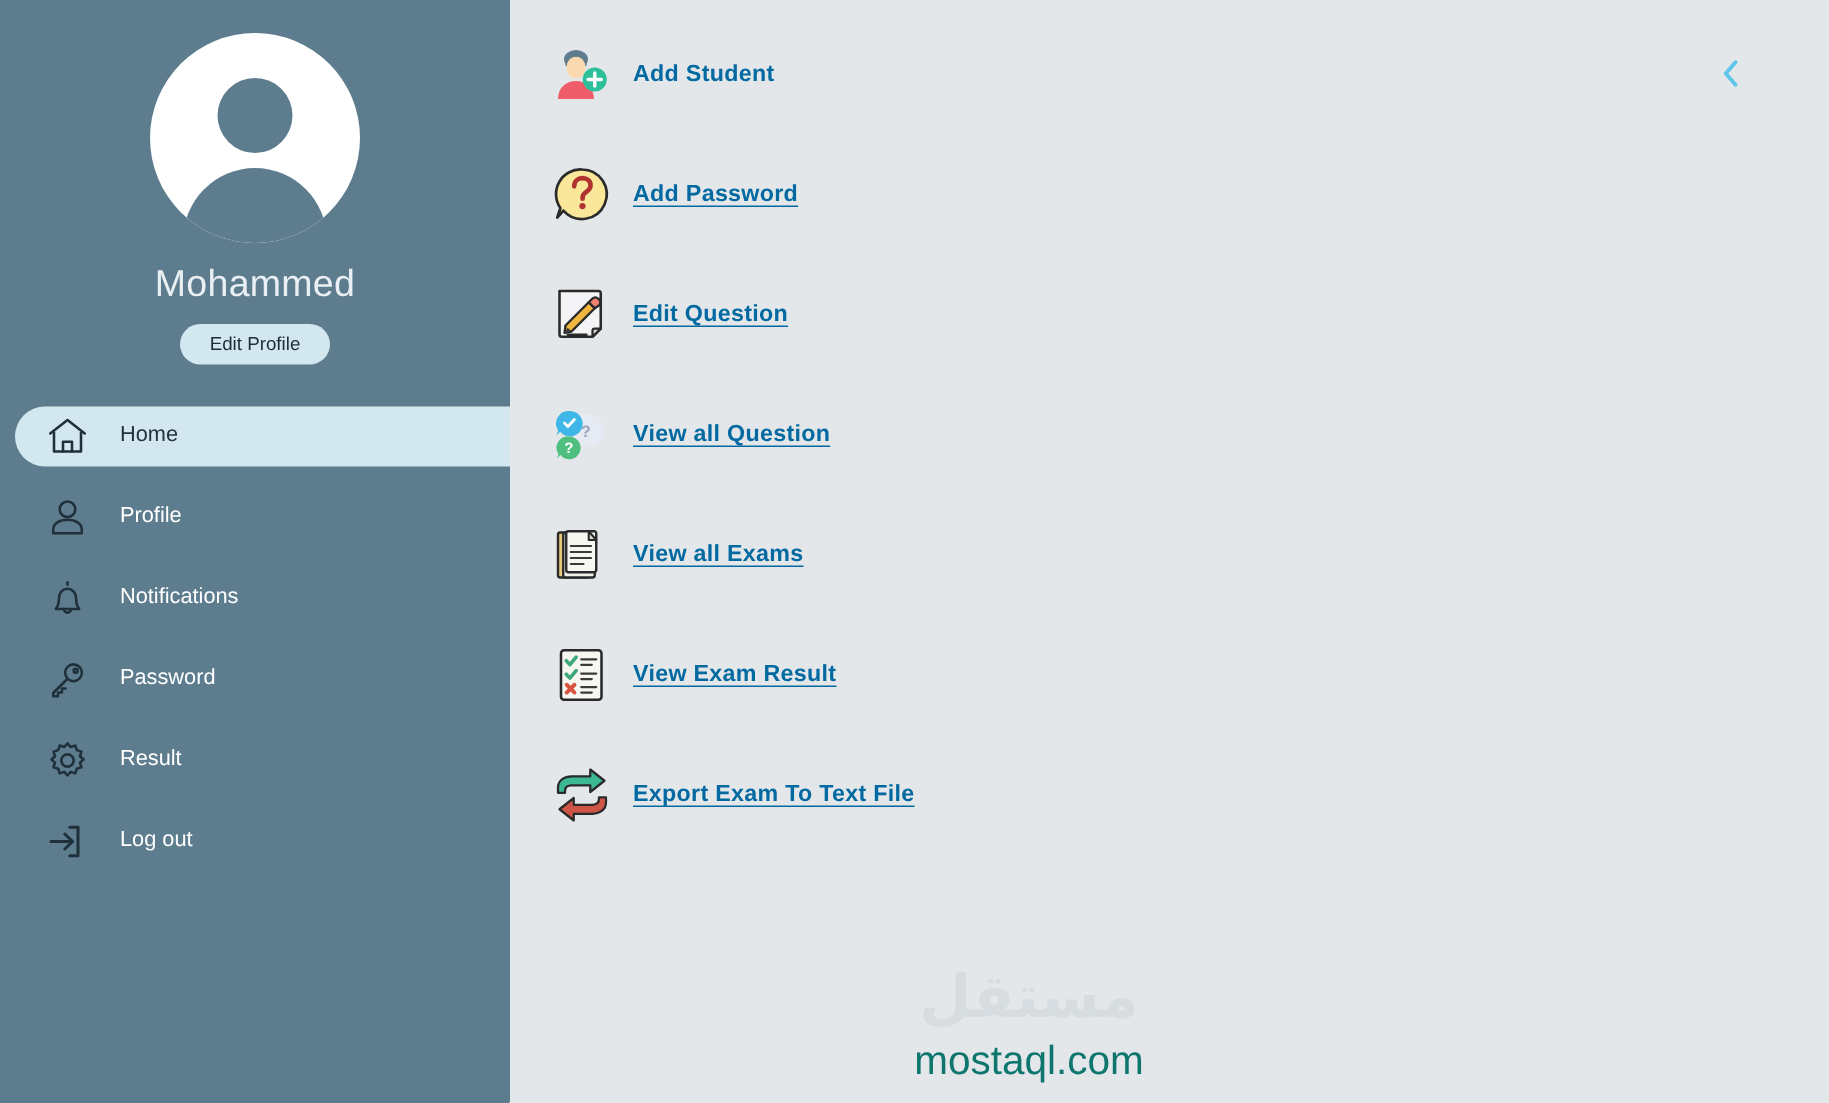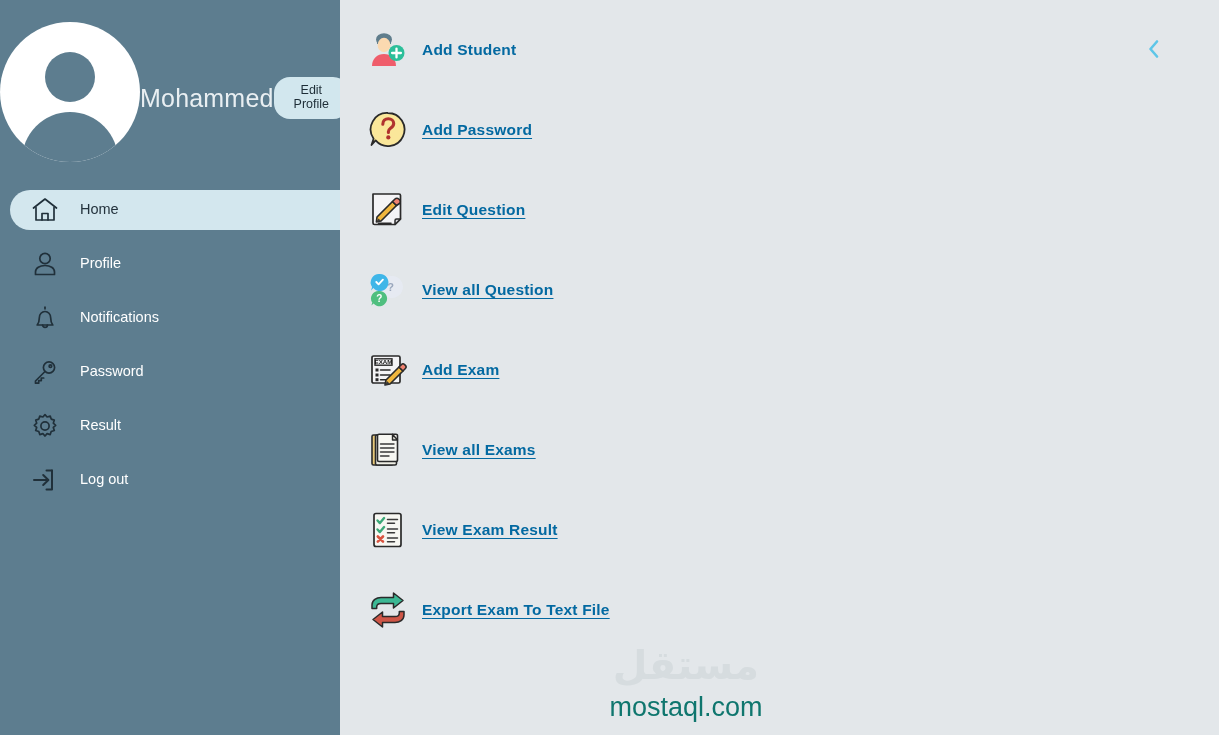--- a/index.html
+++ b/index.html
@@ -30,21 +30,21 @@
     height: 735px;
     background: #5d7d8f;
     flex: 0 0 340px;
     position: relative;
     overflow: hidden;
   }
 
   .profile-block {
     padding-top: 22px;
     display: flex;
-    flex-direction: row;
+    flex-direction: column;
     align-items: center;
   }
 
   .avatar {
     width: 140px;
     height: 140px;
     border-radius: 50%;
     background: #ffffff;
     position: relative;
     overflow: hidden;
@@ -368,37 +368,20 @@
             <text x="22.5" y="21" font-family="Liberation Sans, sans-serif" font-size="11" font-weight="bold" fill="#9aa7bd" text-anchor="middle">?</text>
             <path d="M12 4 a8.5 8.5 0 1 1 -6.6 13.9 L3 20.4 l1.1-3.4 A8.4 8.4 0 0 1 12 4 z" fill="#3fb6e8"></path>
             <path d="M8.3 12 l2.3 2.3 4.3-4.6" fill="none" stroke="#ffffff" stroke-width="1.9" stroke-linecap="round" stroke-linejoin="round"></path>
             <path d="M11.5 21 a7.6 7.6 0 1 1 -5.9 12.4 L3.4 35.6 l0.9-3 A7.5 7.5 0 0 1 11.5 21 z" fill="#4fbf7f"></path>
             <text x="11.3" y="32" font-family="Liberation Sans, sans-serif" font-size="10" font-weight="bold" fill="#ffffff" text-anchor="middle">?</text>
           </svg>
         </span>
         <span class="menu-label">View all Question</span>
       </div>
 
-      <div class="menu-item">
-        <span class="menu-icon">
-          <svg width="40" height="40" viewBox="0 0 40 40">
-            <rect x="4" y="6" width="28" height="27" rx="1.6" fill="#f4f4f6" stroke="#2a2a2a" stroke-width="1.7"></rect>
-            <rect x="7" y="8.8" width="17" height="6.4" fill="#f4f4f6" stroke="#2a2a2a" stroke-width="1.4"></rect>
-            <text x="15.5" y="14.1" font-family="Liberation Sans, sans-serif" font-size="6.2" font-weight="bold" fill="#1a1a1a" text-anchor="middle">EXAM</text>
-            <rect x="7.5" y="18.5" width="3" height="3" fill="#2a2a2a"></rect>
-            <rect x="7.5" y="23.5" width="3" height="3" fill="#2a2a2a"></rect>
-            <rect x="7.5" y="28.2" width="3" height="3" fill="#2a2a2a"></rect>
-            <path d="M12.5 20 H22 M12.5 25 H22 M12.5 29.7 H19" stroke="#2a2a2a" stroke-width="1.5" stroke-linecap="round"></path>
-            <path d="M18 30 L31 17 L35 21 L22 34 L17 35 z" fill="#f0b63e" stroke="#2a2a2a" stroke-width="1.6" stroke-linejoin="round"></path>
-            <path d="M31 17 L33.4 14.6 a2.3 2.3 0 0 1 3.2 0 l0.8 0.8 a2.3 2.3 0 0 1 0 3.2 L35 21 z" fill="#ef8170" stroke="#2a2a2a" stroke-width="1.5" stroke-linejoin="round"></path>
-            <path d="M17 35 L22 34 L19 31 z" fill="#3a3a3a"></path>
-          </svg>
-        </span>
-        <span class="menu-label">Add Exam</span>
-      </div>
 
       <div class="menu-item">
         <span class="menu-icon">
           <svg width="40" height="40" viewBox="0 0 40 40">
             <rect x="4" y="5" width="21" height="30" rx="1.5" fill="#e8c97a" stroke="#2a2a2a" stroke-width="1.6"></rect>
             <rect x="7.5" y="5" width="21" height="30" rx="1.5" fill="#efefe6" stroke="#2a2a2a" stroke-width="1.6"></rect>
             <path d="M11 4.2 H28 a1.5 1.5 0 0 1 1.5 1.5 V30 a1.5 1.5 0 0 1 -1.5 1.5 H11 A1.5 1.5 0 0 1 9.5 30 V5.7 A1.5 1.5 0 0 1 11 4.2 z" fill="#f7f7f2" stroke="#2a2a2a" stroke-width="1.6"></path>
             <path d="M29.5 10 H24.5 V4.2 z" fill="#ddddd4" stroke="#2a2a2a" stroke-width="1.4" stroke-linejoin="round"></path>
             <path d="M12.5 14 H26 M12.5 18 H26 M12.5 22 H26 M12.5 26 H21" stroke="#3a3a3a" stroke-width="1.4" stroke-linecap="round"></path>
           </svg>

